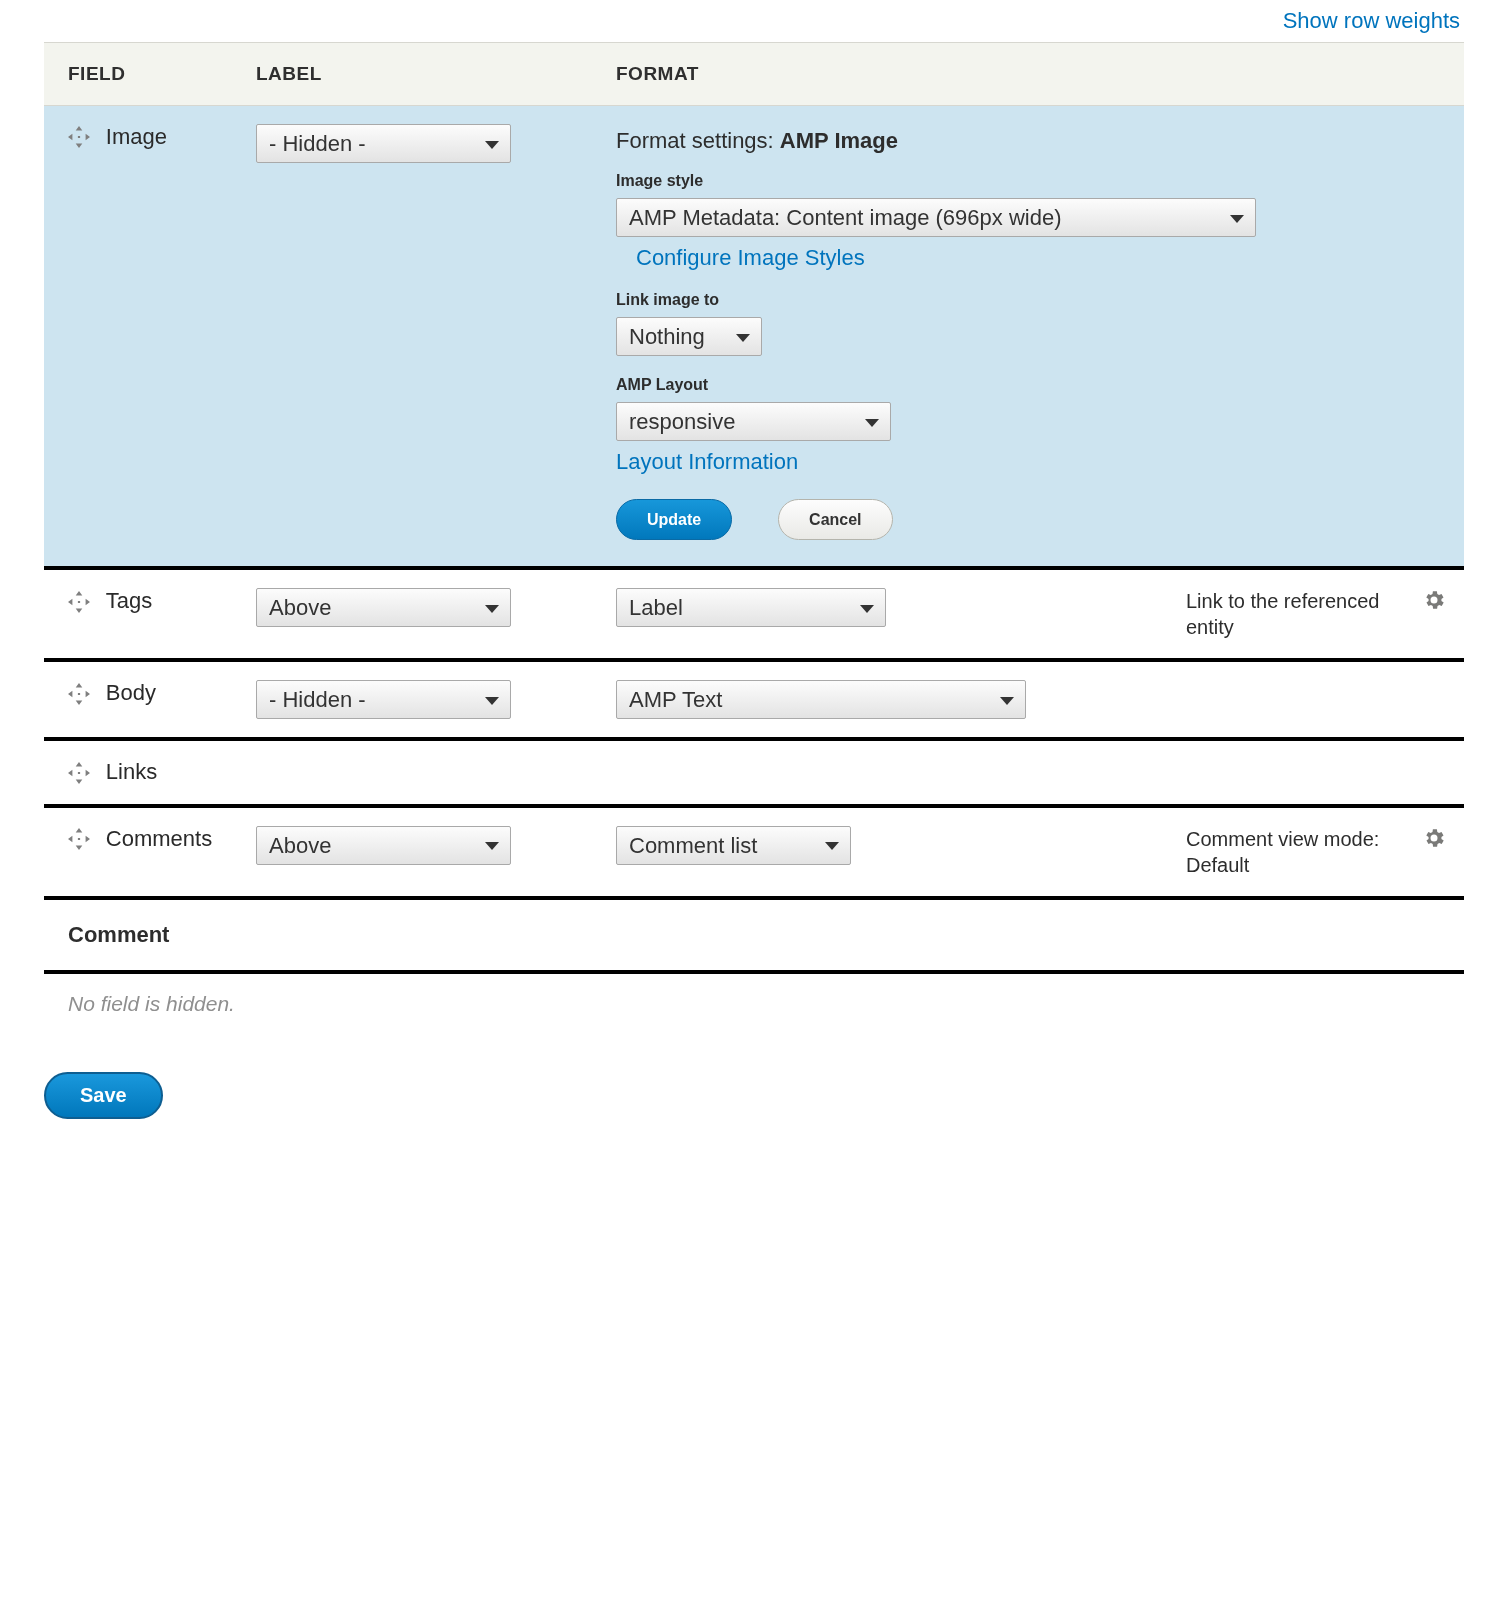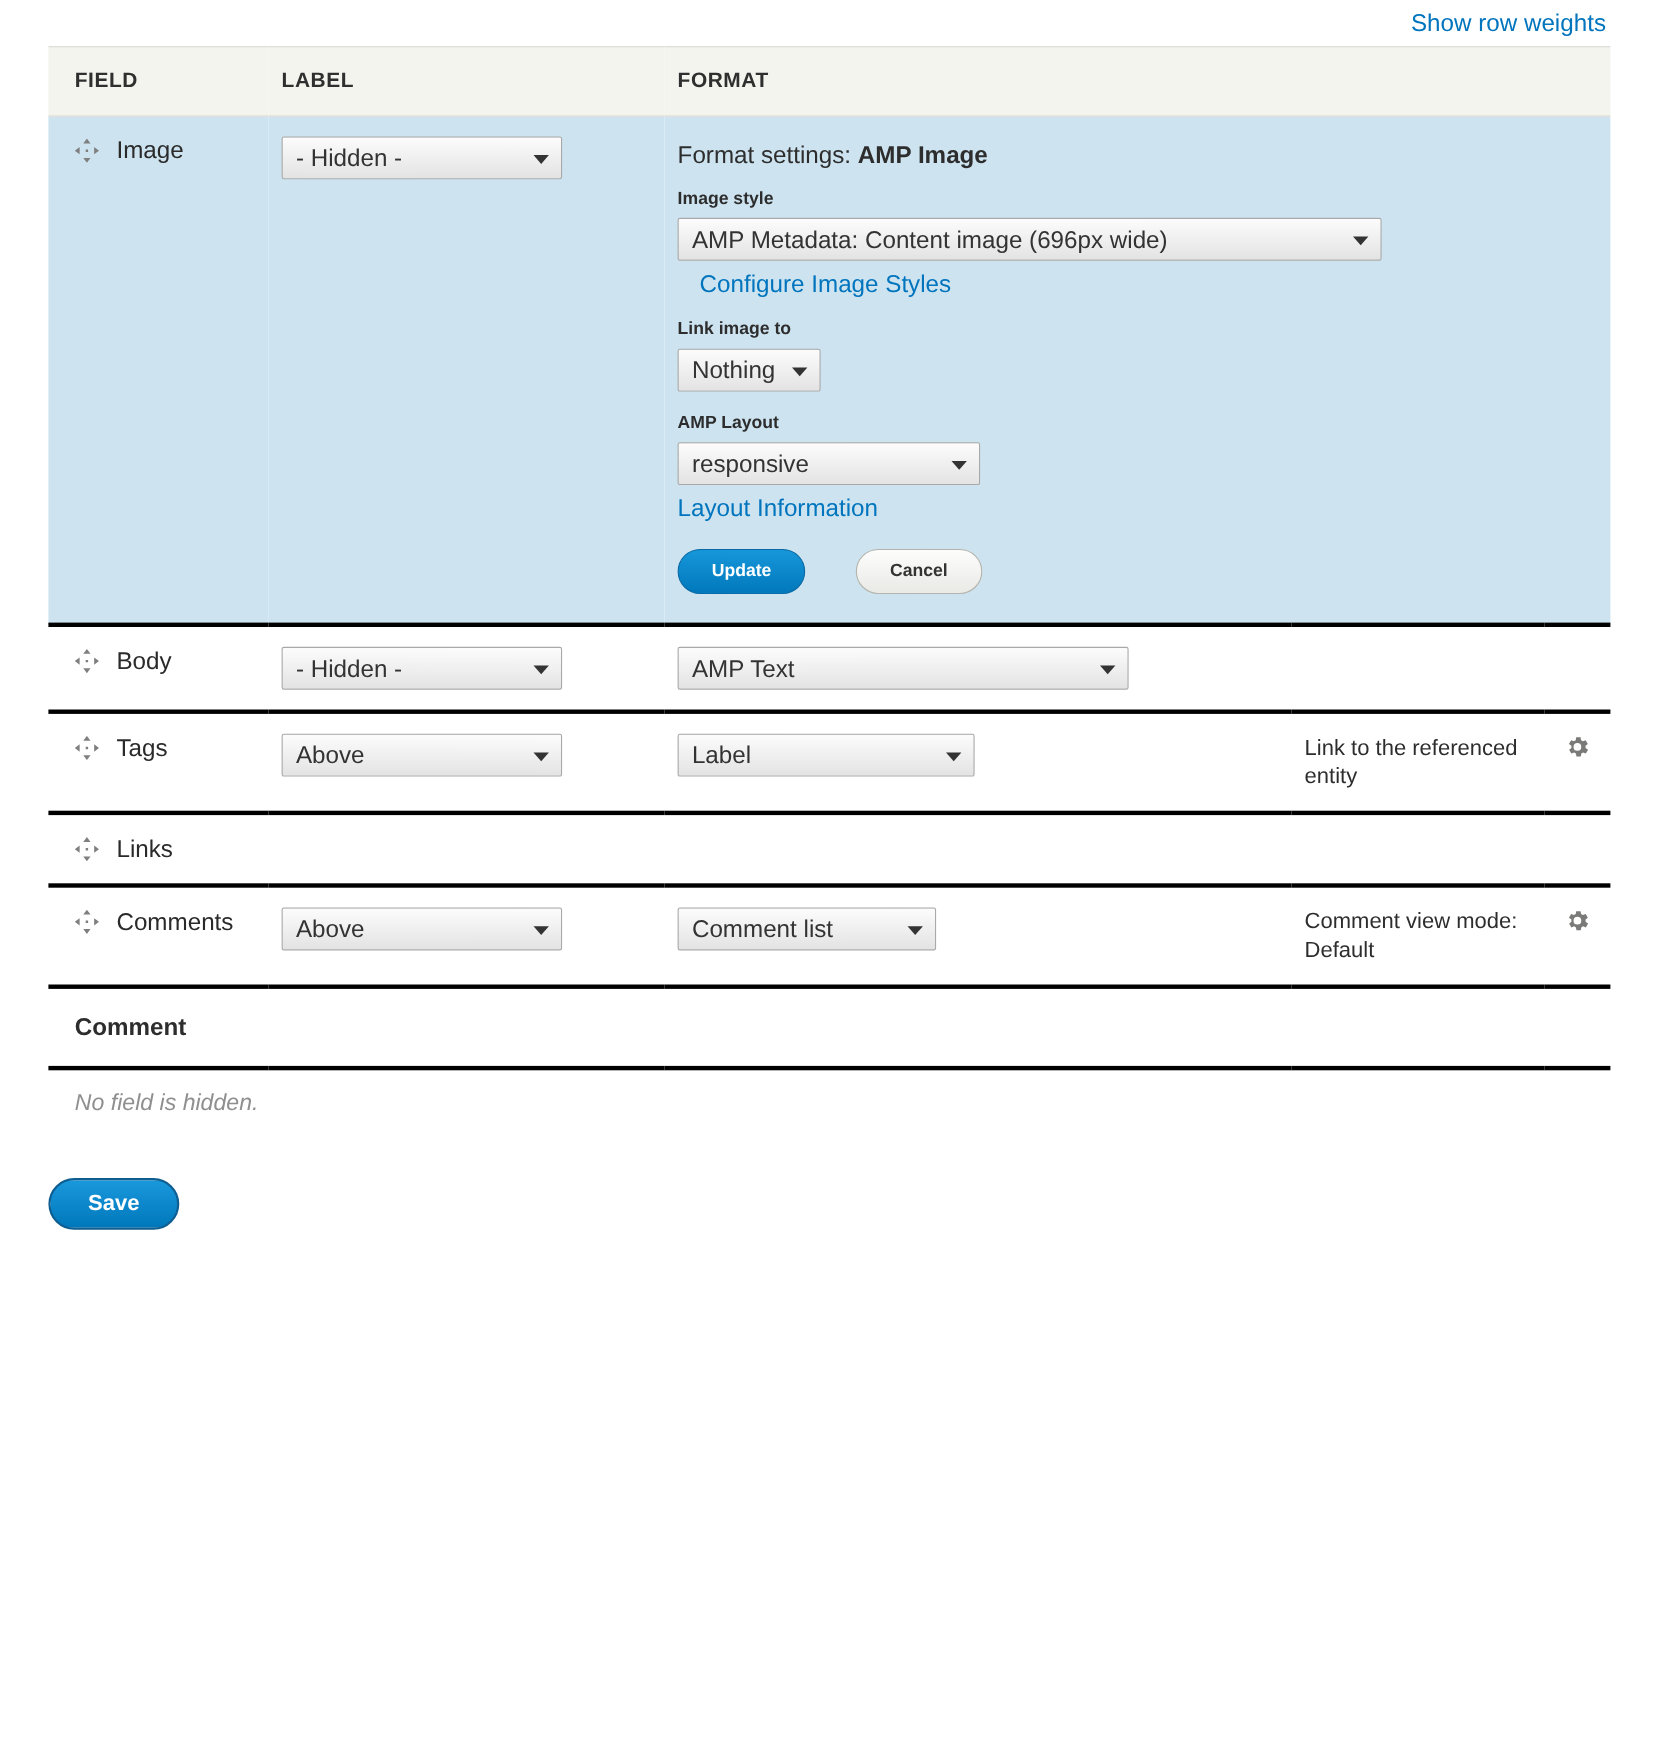--- a/index.html
+++ b/index.html
@@ -205,21 +205,21 @@
                 <select class="sel" style="width:640px">
                   <option>AMP Metadata: Content image (696px wide)</option>
                 </select>
               </span>
               <div><span class="link">Configure Image Styles</span></div>
             </div>
 
             <div class="field-group">
               <label>Link image to</label>
               <span class="sel-wrap">
-                <select class="sel" style="width:130px">
+                <select class="sel" style="width:146px">
                   <option>Nothing</option>
                 </select>
               </span>
             </div>
 
             <div class="field-group">
               <label>AMP Layout</label>
               <span class="sel-wrap">
                 <select class="sel" style="width:275px">
                   <option>responsive</option>
@@ -236,45 +236,20 @@
         </td>
       </tr>
 
       <tr>
         <td class="col-field drag-cell">
           <span class="drag-icon">
             <svg viewBox="0 0 20 20" width="22" height="22" fill="currentColor">
                 <path d="M10 0l3 4H7l3-4zm0 20l-3-4h6l-3 4zM0 10l4-3v6l-4-3zm20 0l-4 3V7l4 3zM9 9h2v2H9z"></path>
               </svg>
           </span>
-          <span class="fieldname">Body</span>
-        </td>
-        <td class="col-label">
-          <span class="sel-wrap">
-            <select class="sel full">
-              <option>- Hidden -</option>
-            </select>
-          </span>
-        </td>
-        <td class="col-format" colspan="3">
-          <span class="sel-wrap">
-            <select class="sel" style="width:410px">
-              <option>AMP Text</option>
-            </select>
-          </span>
-        </td>
-      </tr>
-
-      <tr>
-        <td class="col-field drag-cell">
-          <span class="drag-icon">
-            <svg viewBox="0 0 20 20" width="22" height="22" fill="currentColor">
-                <path d="M10 0l3 4H7l3-4zm0 20l-3-4h6l-3 4zM0 10l4-3v6l-4-3zm20 0l-4 3V7l4 3zM9 9h2v2H9z"></path>
-              </svg>
-          </span>
           <span class="fieldname">Tags</span>
         </td>
         <td class="col-label">
           <span class="sel-wrap">
             <select class="sel full">
               <option>Above</option>
             </select>
           </span>
         </td>
         <td class="col-format">
@@ -294,20 +269,45 @@
         </td>
       </tr>
 
       <tr>
         <td class="col-field drag-cell">
           <span class="drag-icon">
             <svg viewBox="0 0 20 20" width="22" height="22" fill="currentColor">
                 <path d="M10 0l3 4H7l3-4zm0 20l-3-4h6l-3 4zM0 10l4-3v6l-4-3zm20 0l-4 3V7l4 3zM9 9h2v2H9z"></path>
               </svg>
           </span>
+          <span class="fieldname">Body</span>
+        </td>
+        <td class="col-label">
+          <span class="sel-wrap">
+            <select class="sel full">
+              <option>- Hidden -</option>
+            </select>
+          </span>
+        </td>
+        <td class="col-format" colspan="3">
+          <span class="sel-wrap">
+            <select class="sel" style="width:410px">
+              <option>AMP Text</option>
+            </select>
+          </span>
+        </td>
+      </tr>
+
+      <tr>
+        <td class="col-field drag-cell">
+          <span class="drag-icon">
+            <svg viewBox="0 0 20 20" width="22" height="22" fill="currentColor">
+                <path d="M10 0l3 4H7l3-4zm0 20l-3-4h6l-3 4zM0 10l4-3v6l-4-3zm20 0l-4 3V7l4 3zM9 9h2v2H9z"></path>
+              </svg>
+          </span>
           <span class="fieldname">Links</span>
         </td>
         <td class="col-label"></td>
         <td class="col-format" colspan="3"></td>
       </tr>
 
       <tr>
         <td class="col-field drag-cell">
           <span class="drag-icon">
             <svg viewBox="0 0 20 20" width="22" height="22" fill="currentColor">

